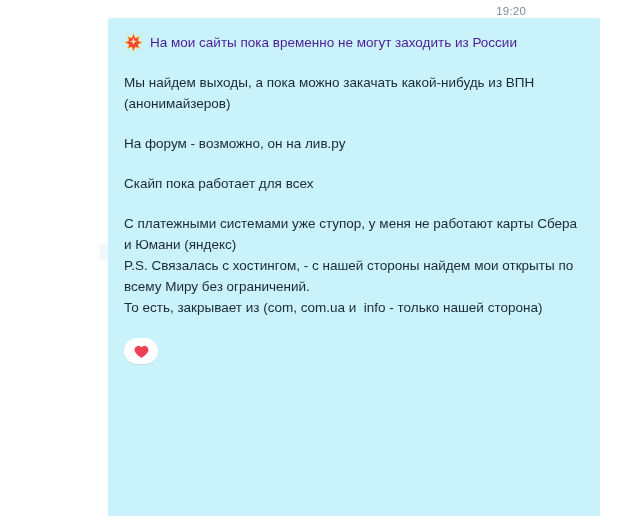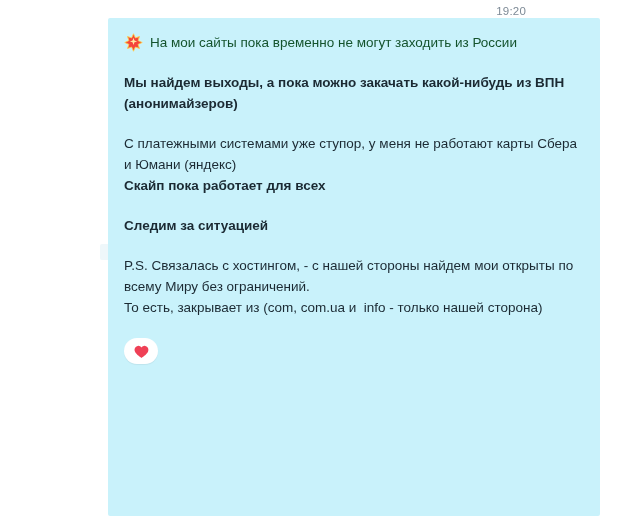--- a/index.html
+++ b/index.html
@@ -59,39 +59,38 @@
   .msg-line {
     font-size: 13.5px;
     line-height: 21px;
     color: #1b2a33;
     margin: 0 0 0 0;
     white-space: pre-wrap;
     word-wrap: break-word;
   }
   .para {
     margin-bottom: 19px;
-    font-weight: bold;
   }
   .first-line {
     display: flex;
     align-items: flex-start;
     gap: 7px;
     margin-bottom: 19px;
   }
   .collision-icon {
     flex: 0 0 auto;
     width: 19px;
     height: 19px;
     position: relative;
     top: 1px;
   }
   .first-text {
     font-size: 13.5px;
     line-height: 21px;
-    color: #14532d;
+    color: #4c1d95;
   }
   .reaction-row {
     margin-top: 20px;
     display: flex;
     align-items: center;
   }
   .reaction-chip {
     width: 34px;
     height: 26px;
     background: #ffffff;
@@ -123,23 +122,23 @@
       <span class="collision-icon">
         <svg viewBox="0 0 24 24" width="19" height="19" aria-hidden="true">
           <polygon points="12,1 14.4,6.2 19.6,4.4 17.8,9.6 23,12 17.8,14.4 19.6,19.6 14.4,17.8 12,23 9.6,17.8 4.4,19.6 6.2,14.4 1,12 6.2,9.6 4.4,4.4 9.6,6.2" fill="#f4453c" stroke="#ffd24a" stroke-width="1.1" stroke-linejoin="round"></polygon>
           <polygon points="12,6 13.2,9.4 16.6,10.6 13.2,11.8 12,15.2 10.8,11.8 7.4,10.6 10.8,9.4" fill="#ffe8a3"></polygon>
         </svg>
       </span>
       <span class="first-text">На мои сайты пока временно не могут заходить из России</span>
     </div>
 
     <p class="msg-line para">Мы найдем выходы, а пока можно закачать какой-нибудь из ВПН (анонимайзеров)</p>
+    <p class="msg-line para">На форум - возможно, он на лив.ру</p>
+    <p class="msg-line para">Скайп пока работает для всех</p>
     <p class="msg-line tight">С платежными системами уже ступор, у меня не работают карты Сбера и Юмани (яндекс)</p>
-    <p class="msg-line para">Скайп пока работает для всех</p>
-    <p class="msg-line para">Следим за ситуацией</p>
     <p class="msg-line tight">P.S. Связалась с хостингом, - с нашей стороны найдем мои открыты по всему Миру без ограничений.</p>
     <p class="msg-line tight">То есть, закрывает из (com, com.ua и  info - только нашей сторона)</p>
 
     <div class="reaction-row">
       <div class="reaction-chip">
         <span class="heart">
           <svg viewBox="0 0 24 24" width="17" height="17" aria-hidden="true">
             <path d="M12 21s-7.5-4.8-9.3-9.1C1.3 8.3 3.2 4.6 6.8 4.1c2.1-.3 4 .8 5.2 2.4 1.2-1.6 3.1-2.7 5.2-2.4 3.6.5 5.5 4.2 4.1 7.8C19.5 16.2 12 21 12 21z" fill="#ef4056"></path>
           </svg>
         </span>

